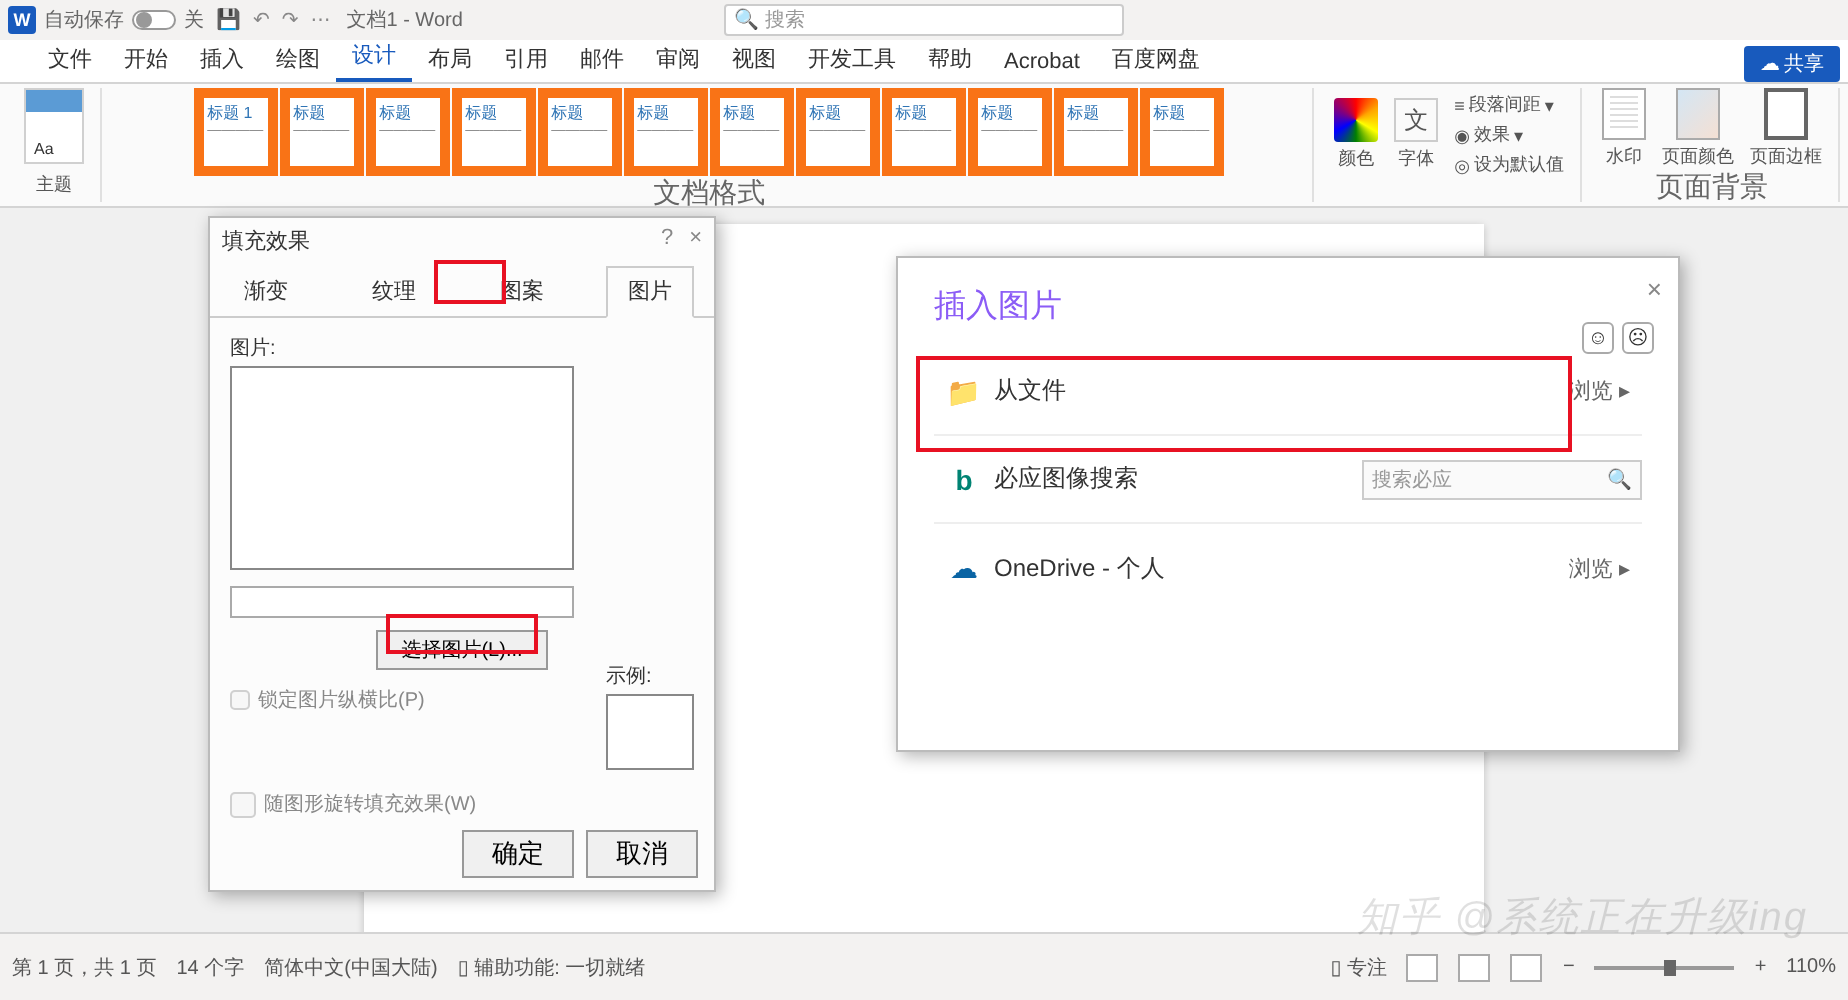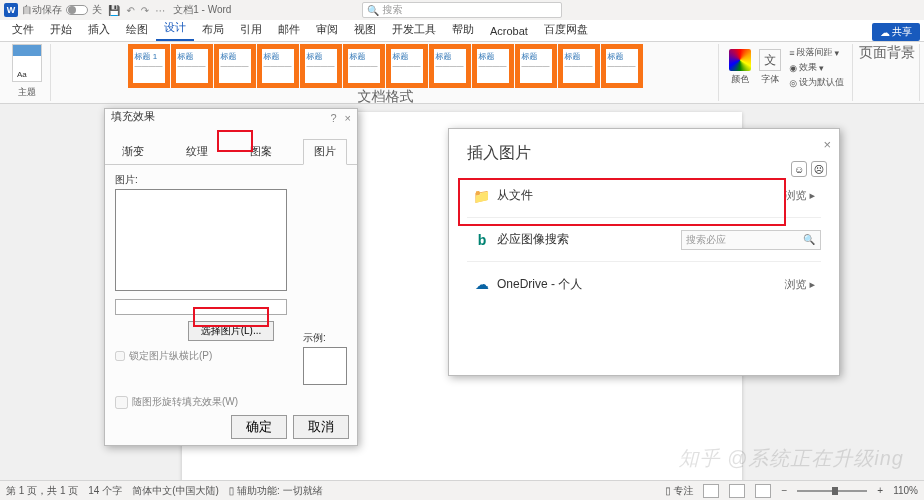--- a/index.html
+++ b/index.html
@@ -14,21 +14,21 @@
   .titlebar .qat { display: flex; gap: 6px; margin-left: 6px; color: #888; }
   .titlebar .qat span { cursor: pointer; }
   .titlebar .docname { margin-left: 8px; }
   .titlebar .searchwrap { position: absolute; left: 50%; transform: translateX(-50%); }
   .titlebar .searchbox { width: 200px; height: 16px; border: 1px solid #ccc; background: #fff; border-radius: 2px; padding: 0 4px; font-size: 10px; display: flex; align-items: center; color: #999; gap: 3px; }
   .titlebar .right { margin-left: auto; display: flex; align-items: center; gap: 10px; }
   .titlebar .avatar { width: 14px; height: 14px; border-radius: 50%; background: #6b3fa0; color: #fff; font-size: 7px; display: flex; align-items: center; justify-content: center; }
   .titlebar .wc { color: #aaa; font-size: 12px; padding: 0 4px; cursor: pointer; }
 
   
-  .ribbontabs { height: 22px; display: flex; align-items: flex-end; padding-left: 4px; border-bottom: 1px solid #d4d4d4; background: #fff; }
+  .ribbontabs { height: 22px; display: flex; align-items: flex-end; padding-left: 16px; border-bottom: 1px solid #d4d4d4; background: #fff; }
   .ribbontabs .tab { padding: 4px 8px; font-size: 11px; cursor: pointer; }
   .ribbontabs .tab.active { border-bottom: 2px solid #185abd; color: #185abd; }
   .ribbontabs .share { margin-left: auto; background: #185abd; color: #fff; padding: 2px 8px; font-size: 10px; border-radius: 2px; margin-right: 4px; display: flex; align-items: center; gap: 2px; }
 
   
   .ribbon { height: 62px; background: #fafafa; border-bottom: 1px solid #d4d4d4; display: flex; padding: 2px 4px; gap: 2px; font-size: 9px; color: #555; }
   .ribbon .group { border-right: 1px solid #e0e0e0; padding: 0 4px; display: flex; flex-direction: column; align-items: center; justify-content: space-between; }
   .ribbon .grouplabel { font-size: 14px; color: #666; text-align: center; }
   .ribbon .themebig { width: 30px; height: 38px; border: 1px solid #d0d0d0; background: linear-gradient(#5b9bd5 30%, #fff 30%); margin-bottom: 2px; position: relative; }
   .ribbon .themebig::after { content: 'Aa'; position: absolute; bottom: 2px; left: 4px; font-size: 8px; color: #333; }
@@ -46,21 +46,21 @@
   .ribbon .pgicon.color { background: linear-gradient(135deg,#d4e6f4,#f4e0d4); }
   .ribbon .pgicon.border { border: 2px solid #666; }
 
   
   .canvas { position: absolute; top: 104px; left: 0; right: 0; bottom: 20px; background: #f0f0f0; overflow: hidden; }
   .page { position: absolute; left: 50%; transform: translateX(-50%); top: 8px; width: 560px; height: 700px; background: #fff; box-shadow: 0 1px 4px rgba(0,0,0,0.2); }
   .page .body { padding: 70px 60px; font-size: 16px; }
 
   
   .dlg-fill { position: absolute; left: 104px; top: 108px; width: 254px; height: 338px; background: #fcfcfc; border: 1px solid #bbb; box-shadow: 2px 2px 8px rgba(0,0,0,0.3); display: flex; flex-direction: column; }
-  .dlg-fill .titleb { height: 24px; display: flex; align-items: flex-end; padding: 15px 6px; font-size: 11px; }
+  .dlg-fill .titleb { height: 24px; display: flex; align-items: flex-start; padding: 4px 6px; font-size: 11px; }
   .dlg-fill .titleb .sp { flex: 1; }
   .dlg-fill .titleb .ic { color: #888; margin-left: 8px; cursor: pointer; font-size: 11px; }
   .dlg-fill .tabs { display: flex; border-bottom: 1px solid #ccc; padding: 0 6px; gap: 20px; }
   .dlg-fill .tabs .t { padding: 4px 10px; font-size: 11px; cursor: pointer; border: 1px solid transparent; }
   .dlg-fill .tabs .t.active { border: 1px solid #ccc; border-bottom: 1px solid #fcfcfc; background: #fcfcfc; margin-bottom: -1px; }
   .dlg-fill .body { flex: 1; padding: 6px 10px; font-size: 10px; display: flex; flex-direction: column; }
   .dlg-fill .lbl { font-size: 10px; margin: 2px 0; }
   .dlg-fill .picpreview { width: 172px; height: 102px; border: 1px solid #888; background: #fff; }
   .dlg-fill .picname { width: 172px; height: 16px; border: 1px solid #aaa; margin-top: 8px; background: #fff; }
   .dlg-fill .selectbtn { align-self: center; margin-top: 6px; padding: 2px 12px; border: 1px solid #999; background: #f0f0f0; font-size: 10px; cursor: pointer; }
@@ -68,36 +68,36 @@
   .dlg-fill .chk input { width: 10px; height: 10px; }
   .dlg-fill .example { position: absolute; right: 10px; bottom: 60px; }
   .dlg-fill .examplebox { width: 44px; height: 38px; border: 1px solid #888; background: #fff; margin-top: 2px; }
   .dlg-fill .chk2 { position: absolute; left: 10px; bottom: 36px; display: flex; align-items: center; gap: 4px; color: #888; font-size: 10px; margin-top: 28px; }
   .dlg-fill .btnrow { position: absolute; right: 8px; bottom: 6px; display: flex; gap: 6px; }
   .dlg-fill .btnrow button { padding: 2px 14px; border: 1px solid #999; background: #f0f0f0; font-size: 13px; cursor: pointer; }
 
   
   .dlg-insert { position: absolute; left: 448px; top: 128px; width: 392px; height: 248px; background: #fff; border: 1px solid #bbb; box-shadow: 2px 2px 8px rgba(0,0,0,0.3); padding: 14px 18px; }
   .dlg-insert .closex { position: absolute; right: 8px; top: 8px; color: #888; cursor: pointer; font-size: 13px; }
-  .dlg-insert h2 { font-size: 16px; font-weight: normal; color: #404040; margin-bottom: 10px; }
+  .dlg-insert h2 { font-size: 16px; font-weight: normal; color: #8b5cf6; margin-bottom: 10px; }
   .dlg-insert .faces { position: absolute; right: 12px; top: 32px; display: flex; gap: 4px; }
   .dlg-insert .faces span { width: 16px; height: 16px; border: 1px solid #aaa; border-radius: 3px; display: flex; align-items: center; justify-content: center; font-size: 10px; cursor: pointer; }
   .dlg-insert .row { display: flex; align-items: center; height: 44px; border-bottom: 1px solid #eee; }
   .dlg-insert .row.last { border-bottom: none; }
   .dlg-insert .row .ico { width: 30px; font-size: 14px; text-align: center; }
   .dlg-insert .row .lbl { flex: 1; font-size: 12px; }
   .dlg-insert .row .act { font-size: 11px; color: #666; cursor: pointer; padding-right: 6px; }
   .dlg-insert .row .srch { width: 140px; height: 20px; border: 1px solid #ccc; background: #fafafa; display: flex; align-items: center; padding: 0 4px; font-size: 10px; color: #999; }
 
   
   .redbox { position: absolute; border: 2px solid #e81123; pointer-events: none; z-index: 50; }
   svg.arrows { position: absolute; inset: 0; pointer-events: none; z-index: 49; }
 
   
-  .statusbar { position: absolute; bottom: 0; left: 0; right: 0; height: 20px; background: #f3f2f1; border-top: 1px solid #d4d4d4; display: flex; align-items: center; font-size: 10px; color: #555; padding: 0 6px; gap: 10px; }
+  .statusbar { position: absolute; bottom: 0; left: 0; right: 0; height: 34px; background: #f3f2f1; border-top: 1px solid #d4d4d4; display: flex; align-items: center; font-size: 10px; color: #555; padding: 0 6px; gap: 10px; }
   .statusbar .sp { flex: 1; }
   .statusbar .viewbtn { width: 16px; height: 14px; border: 1px solid #aaa; background: #fff; cursor: pointer; }
   .statusbar .zoomslider { width: 70px; height: 2px; background: #999; position: relative; }
   .statusbar .zoomslider::before { content: ''; position: absolute; left: 50%; top: -3px; width: 6px; height: 8px; background: #666; }
 
   
   .watermark { position: absolute; right: 20px; bottom: 28px; font-size: 20px; color: rgba(0,0,0,0.12); font-style: italic; font-weight: 300; letter-spacing: 1px; z-index: 60; pointer-events: none; }
 </style>
 </head>
 <body>
@@ -213,20 +213,34 @@
           <div>字体</div>
         </div>
       <div class="smallopts">
         <div>≡ <span>段落间距</span> ▾</div>
         <div>◉ <span>效果</span> ▾</div>
         <div>◎ <span>设为默认值</span></div>
       </div>
     </div>
   </div>
   <div class="group">
+    <div style="display:flex;">
+      <div class="pgbtn">
+          <div class="pgicon wm"></div>
+          <div>水印</div>
+        </div>
+      <div class="pgbtn">
+          <div class="pgicon color"></div>
+          <div>页面颜色</div>
+        </div>
+      <div class="pgbtn">
+          <div class="pgicon border"></div>
+          <div>页面边框</div>
+        </div>
+    </div>
     <div class="grouplabel">页面背景</div>
   </div>
 </div>
 
 <div class="canvas">
   <div class="page">
     <div class="body">文档如何</div>
   </div>
 </div>
 

